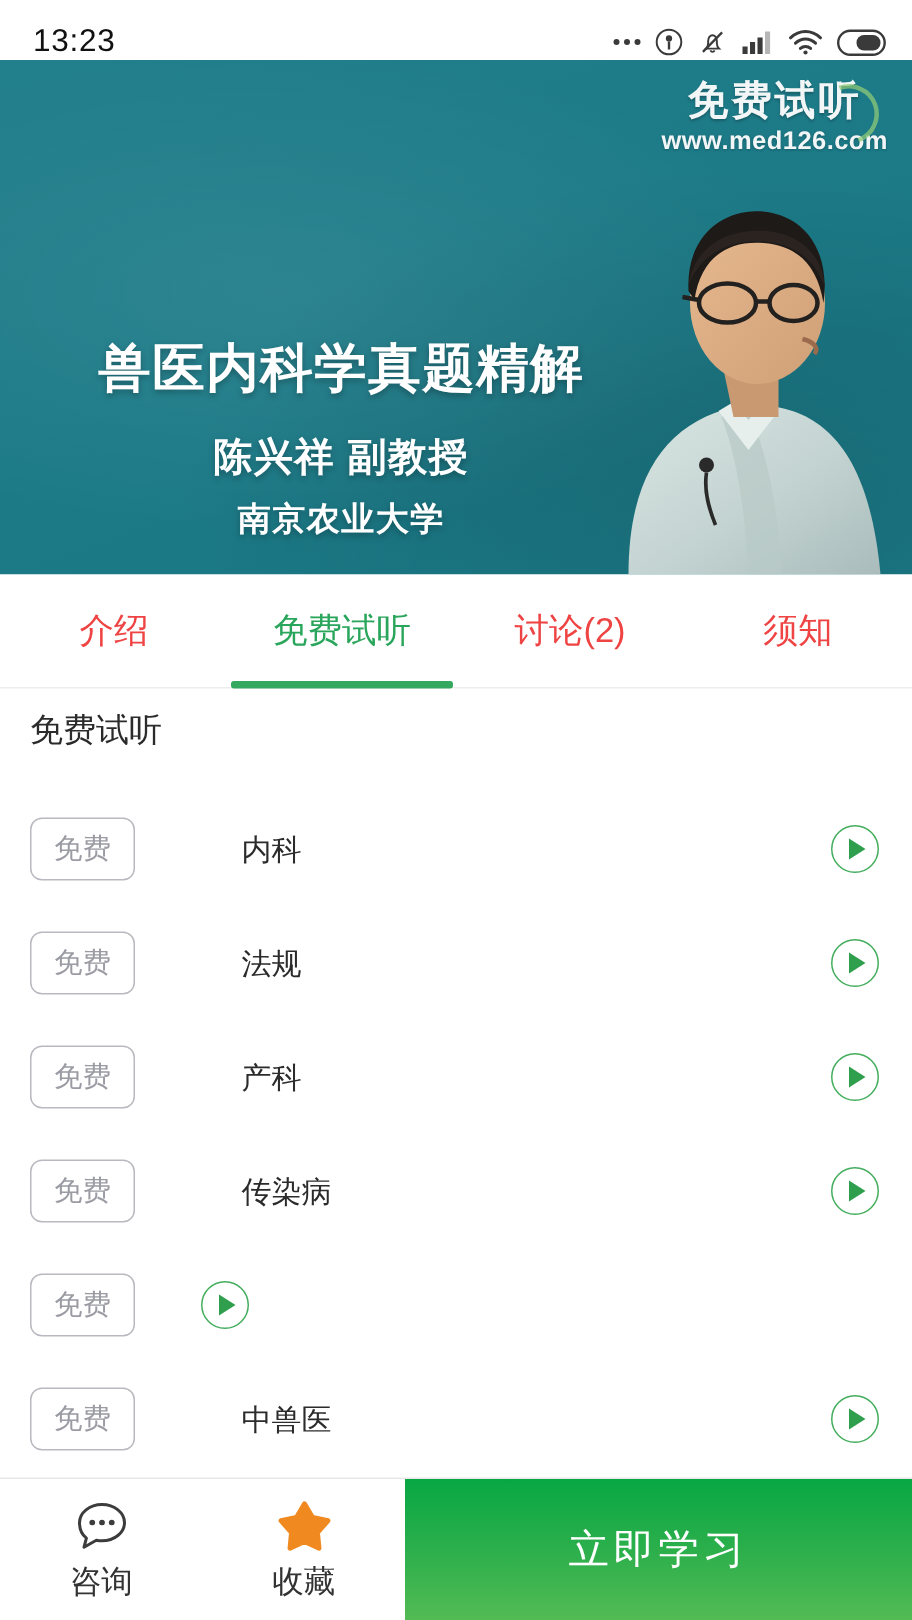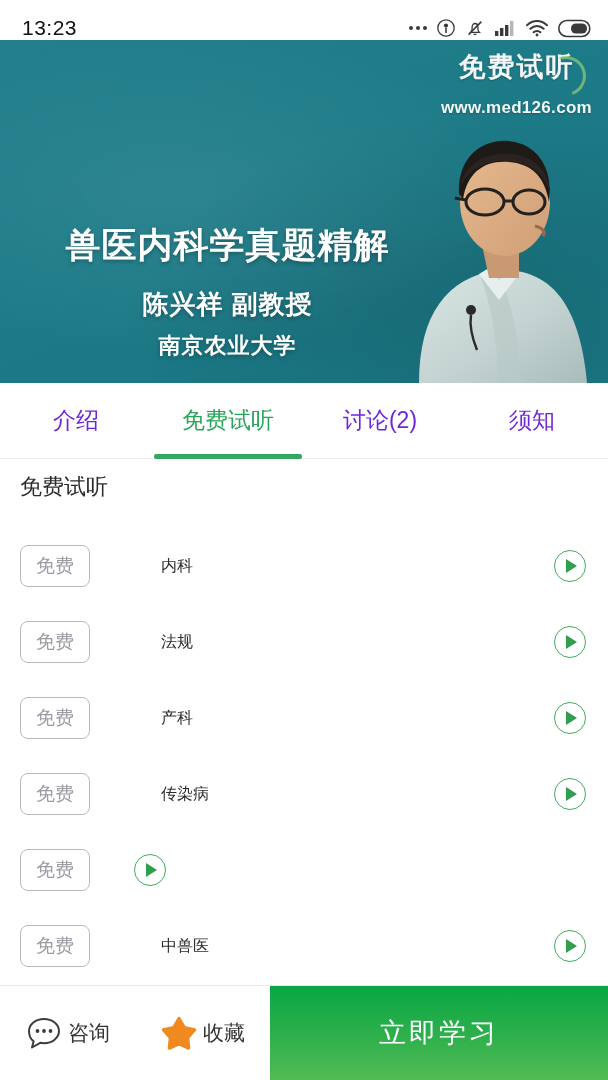--- a/index.html
+++ b/index.html
@@ -33,21 +33,21 @@
     content:""; position:absolute; inset:0;
     background:radial-gradient(ellipse at 30% 45%, rgba(255,255,255,.07) 0%, rgba(0,0,0,0) 60%),
                radial-gradient(ellipse at 85% 90%, rgba(0,0,0,.16) 0%, rgba(0,0,0,0) 55%);
   }
   .watermark {
     position:absolute; top:14px; right:16px; text-align:center;
     color:#f2f6f7; z-index:4; line-height:1;
   }
   .wm-cn { font-size:27px; font-weight:700; letter-spacing:2px;
            text-shadow:0 1px 2px rgba(0,0,0,.25); }
-  .wm-url { font-size:17px; font-weight:700; margin-top:18px; letter-spacing:.3px;
+  .wm-url { font-size:17px; font-weight:700; margin-top:4px; letter-spacing:.3px;
             text-shadow:0 1px 2px rgba(0,0,0,.25); }
   .wm-swirl{ position:absolute; right:6px; top:2px; width:40px; height:40px;
              border:3px solid rgba(140,200,120,.75); border-radius:50%;
              border-left-color:transparent; border-bottom-color:transparent;
              transform:rotate(25deg); }
 
   .btext { position:absolute; left:0; width:455px; z-index:3; text-align:center;
            color:#fff; text-shadow:0 2px 4px rgba(0,0,0,.28); }
   .bt-l1 { top:112px; font-size:31px; font-weight:700; letter-spacing:2px; }
   .bt-l2 { top:182px; font-size:35px; font-weight:700; letter-spacing:1px; }
@@ -56,50 +56,50 @@
 
   
   .person { position:absolute; right:0; bottom:0; width:215px; height:255px; z-index:2; }
 
   
   .tabs {
     position:absolute; top:383px; left:0; width:608px; height:76px;
     background:#fff; display:flex; align-items:center;
     border-bottom:1px solid #ededed;
   }
-  .tab { flex:1; text-align:center; font-size:23px; color:#6d28d9; position:relative;
+  .tab { flex:1; text-align:center; font-size:23px; color:#ef4444; position:relative;
          height:76px; display:flex; align-items:center; justify-content:center; }
   .tab.active { color:#2aa65c; font-weight:400; }
   .tab.active:after{
     content:""; position:absolute; bottom:0; left:50%; transform:translateX(-50%);
     width:148px; height:5px; background:#35a85f; border-radius:2px;
   }
 
   
   .section-title { position:absolute; top:472px; left:20px; font-size:22px; color:#2b2b2b; }
   .list { position:absolute; top:528px; left:0; width:608px; }
   .row { height:76px; display:flex; align-items:center; padding:0 22px 0 20px;gap:44px; }
   .badge {
     width:70px; height:42px; border:1px solid #b9b9c0; border-radius:8px;
     display:flex; align-items:center; justify-content:center;
     font-size:19px; color:#9b9ba3; background:#fff; flex:none;
   }
-  .row-title { margin-left:27px; font-size:16px; color:#2b2b2b; flex:1; }
+  .row-title { margin-left:27px; font-size:20px; color:#2b2b2b; flex:1; }
   .play { width:32px; height:32px; border:1.5px solid #45ae5e; border-radius:50%;
           display:flex; align-items:center; justify-content:center; flex:none; }
   .play .tri { width:0; height:0; border-left:11px solid #2f9e4d;
                border-top:7px solid transparent; border-bottom:7px solid transparent;
                margin-left:3px; }
 
   
   .bottombar {
     position:absolute; left:0; bottom:0; width:608px; height:95px;
     background:#fff; border-top:1px solid #e8e8e8; display:flex; align-items:stretch;
   }
-  .bb-item { width:135px; display:flex; flex-direction:row;
+  .bb-item { width:135px; display:flex; flex-direction:column;
              align-items:center; justify-content:center; gap:5px; }
   .bb-label { font-size:21px; color:#333; }
   .cta { flex:1; background:linear-gradient(180deg,#08a744 0%,#2fb04c 55%,#53bb54 100%);
          display:flex; align-items:center; justify-content:center;
          color:#fff; font-size:27px; letter-spacing:3px; }
 </style>
 </head>
 <body>
 
 <div id="app">

